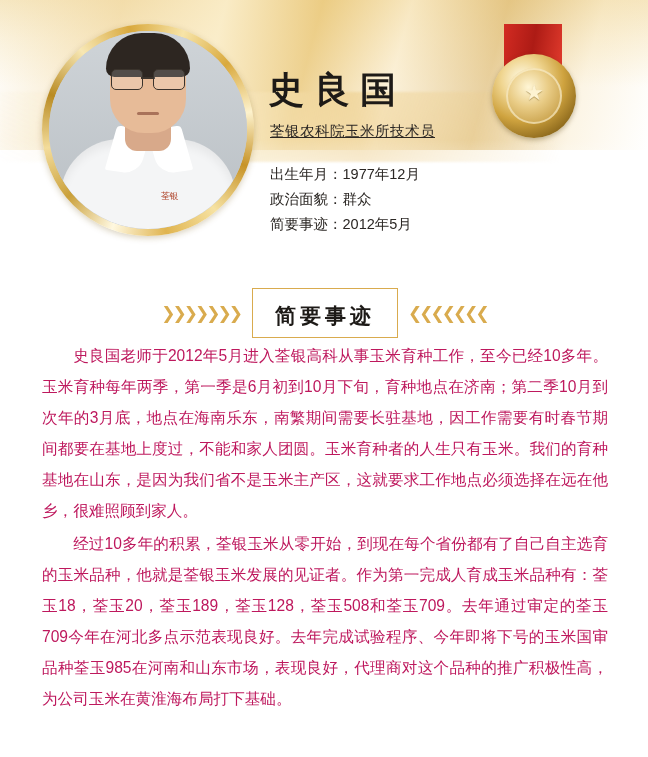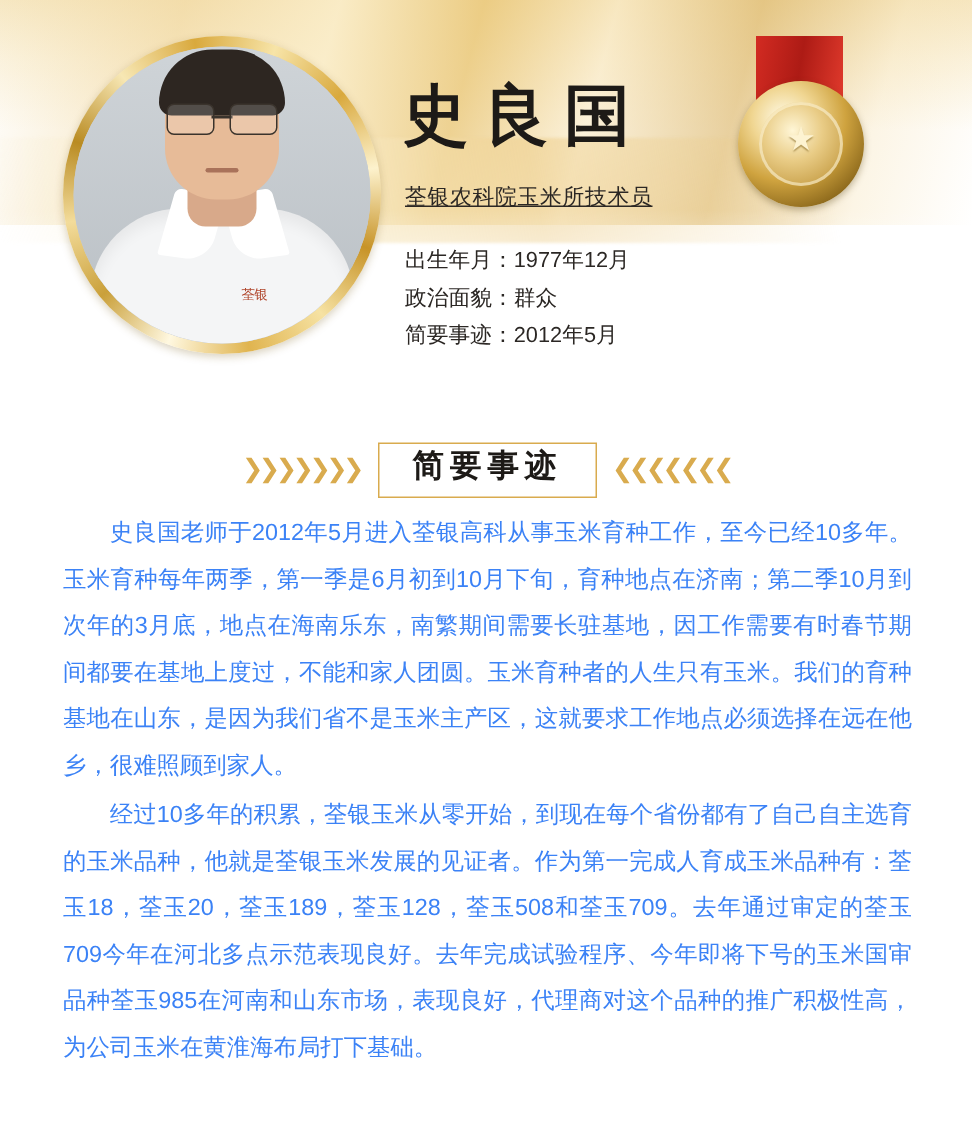--- a/index.html
+++ b/index.html
@@ -178,23 +178,23 @@
     font-size: 9px;
     color: #b0462c;
     letter-spacing: -0.5px;
     font-family: "Liberation Serif", serif;
   }
 
   
   .name {
     position: absolute;
     left: 268px;
-    top: 48px;
+    top: 66px;
     font-family: Liberation Serif, serif;
-    font-size: 44px;
+    font-size: 36px;
     letter-spacing: 10px;
     font-weight: 700;
     color: #1d1a17;
   }
   .subtitle {
     position: absolute;
     left: 270px;
     top: 122px;
     font-size: 14.5px;
     color: #2b2724;
@@ -269,21 +269,21 @@
   .arrows {
     color: #d9ab4e;
     font-size: 17px;
     letter-spacing: -3px;
     font-family: "DejaVu Sans", sans-serif;
     line-height: 1;
   }
   .arrows.left { margin-right: 2px; }
   .title-box {
     position: relative;
-    padding: 0 22px 7px;
+    padding: 13px 22px 7px;
     border: 1.6px solid #d9ab4e;
     background: #ffffff;
     font-family: Liberation Serif, serif;
     font-size: 21px;
     font-weight: 700;
     letter-spacing: 4px;
     color: #1d1a17;
   }
   .title-box::before,
   .title-box::after {
@@ -297,21 +297,21 @@
   .title-box::after { right: -7px; }
 
   
   .body-text {
     position: absolute;
     left: 42px;
     top: 340px;
     width: 566px;
     font-size: 15.6px;
     line-height: 31px;
-    color: #3b82f6;
+    color: #be185d;
     text-align: justify;
     text-justify: inter-ideograph;
     font-family: "Liberation Sans", "DejaVu Sans", sans-serif;
   }
   .body-text p {
     margin: 0 0 2px 0;
     text-indent: 2em;
   }
 </style>
 </head>

